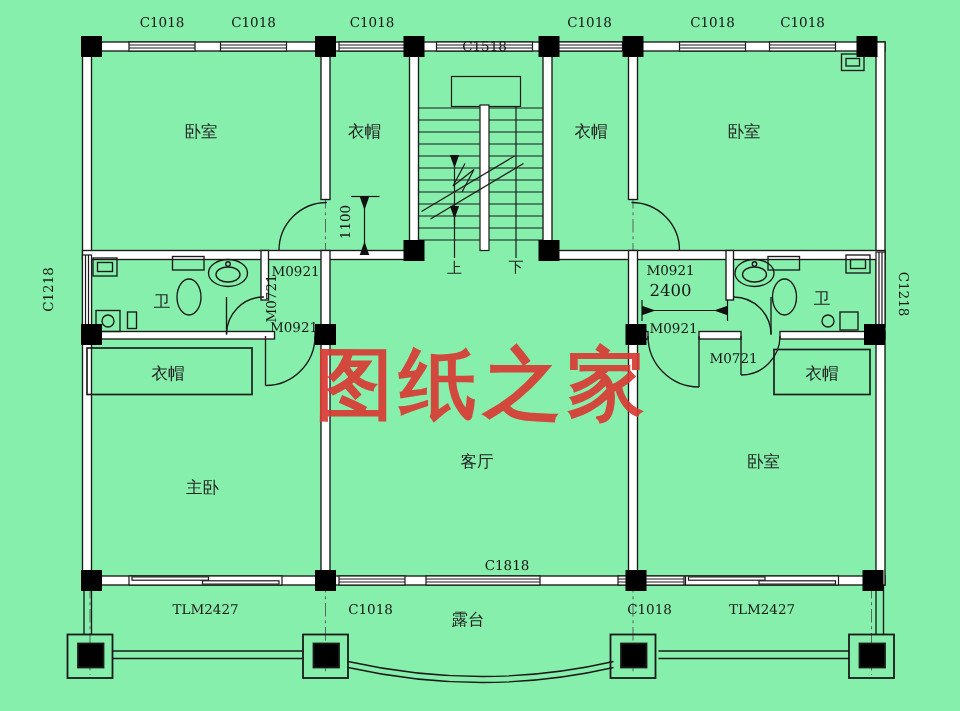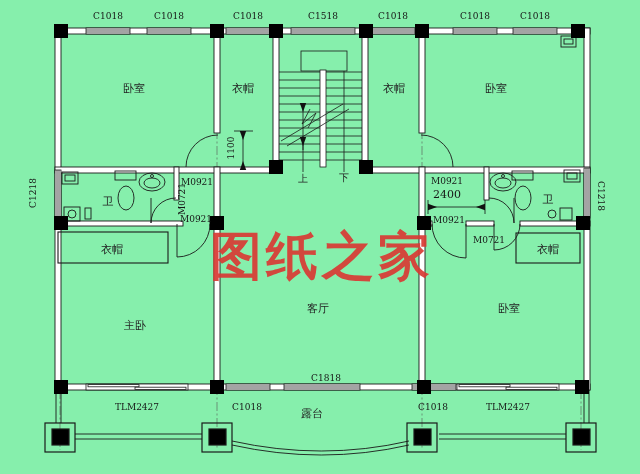--- a/index.html
+++ b/index.html
@@ -234,21 +234,21 @@
     <rect x="54" y="380" width="14" height="14"></rect>
         <rect x="210" y="380" width="14" height="14"></rect>
     <rect x="417" y="380" width="14" height="14"></rect>
         <rect x="575" y="380" width="14" height="14"></rect>
   </g>
 </svg>
 
 <span class="lbl cad" style="left:108px;top:16px">C1018</span>
 <span class="lbl cad" style="left:169px;top:16px">C1018</span>
 <span class="lbl cad" style="left:248px;top:16px">C1018</span>
-<span class="lbl cad" style="left:323px;top:16px">C1518</span>
+<span class="lbl cad" style="left:323px;top:32px">C1518</span>
 <span class="lbl cad" style="left:393px;top:16px">C1018</span>
 <span class="lbl cad" style="left:475px;top:16px">C1018</span>
 <span class="lbl cad" style="left:535px;top:16px">C1018</span>
 <span class="lbl cad vert" style="left:33px;top:193px">C1218</span>
 <span class="lbl cad vertcw" style="left:601px;top:196px">C1218</span>
 
 <span class="lbl room" style="left:134px;top:88px">卧室</span>
 <span class="lbl room" style="left:243px;top:88px">衣帽</span>
 <span class="lbl room" style="left:394px;top:88px">衣帽</span>
 <span class="lbl room" style="left:496px;top:88px">卧室</span>
@@ -267,21 +267,21 @@
 <span class="lbl cad" style="left:197px;top:182px">M0921</span>
 <span class="lbl cad vert" style="left:182px;top:199px">M0721</span>
 <span class="lbl cad" style="left:196px;top:219px">M0921</span>
 <span class="lbl cad" style="left:447px;top:181px">M0921</span>
 <span class="lbl cad" style="left:449px;top:220px">M0921</span>
 <span class="lbl cad" style="left:489px;top:240px">M0721</span>
 
 <span class="lbl cad vert" style="left:231px;top:148px">1100</span>
 <span class="lbl cad" style="left:447px;top:194px;font-size:11px">2400</span>
 
-<span class="lbl cad" style="left:326px;top:378px">C1818</span>
+<span class="lbl cad" style="left:338px;top:378px">C1818</span>
 <span class="lbl cad" style="left:137px;top:407px">TLM2427</span>
 <span class="lbl cad" style="left:247px;top:407px">C1018</span>
 <span class="lbl cad" style="left:433px;top:407px">C1018</span>
 <span class="lbl cad" style="left:508px;top:407px">TLM2427</span>
 
 <span class="lbl watermark" id="wm" style="left: 322px; top: 257px; color: rgb(217, 58, 52);">图纸之家</span>
 
 </div>
 
 </body></html>

